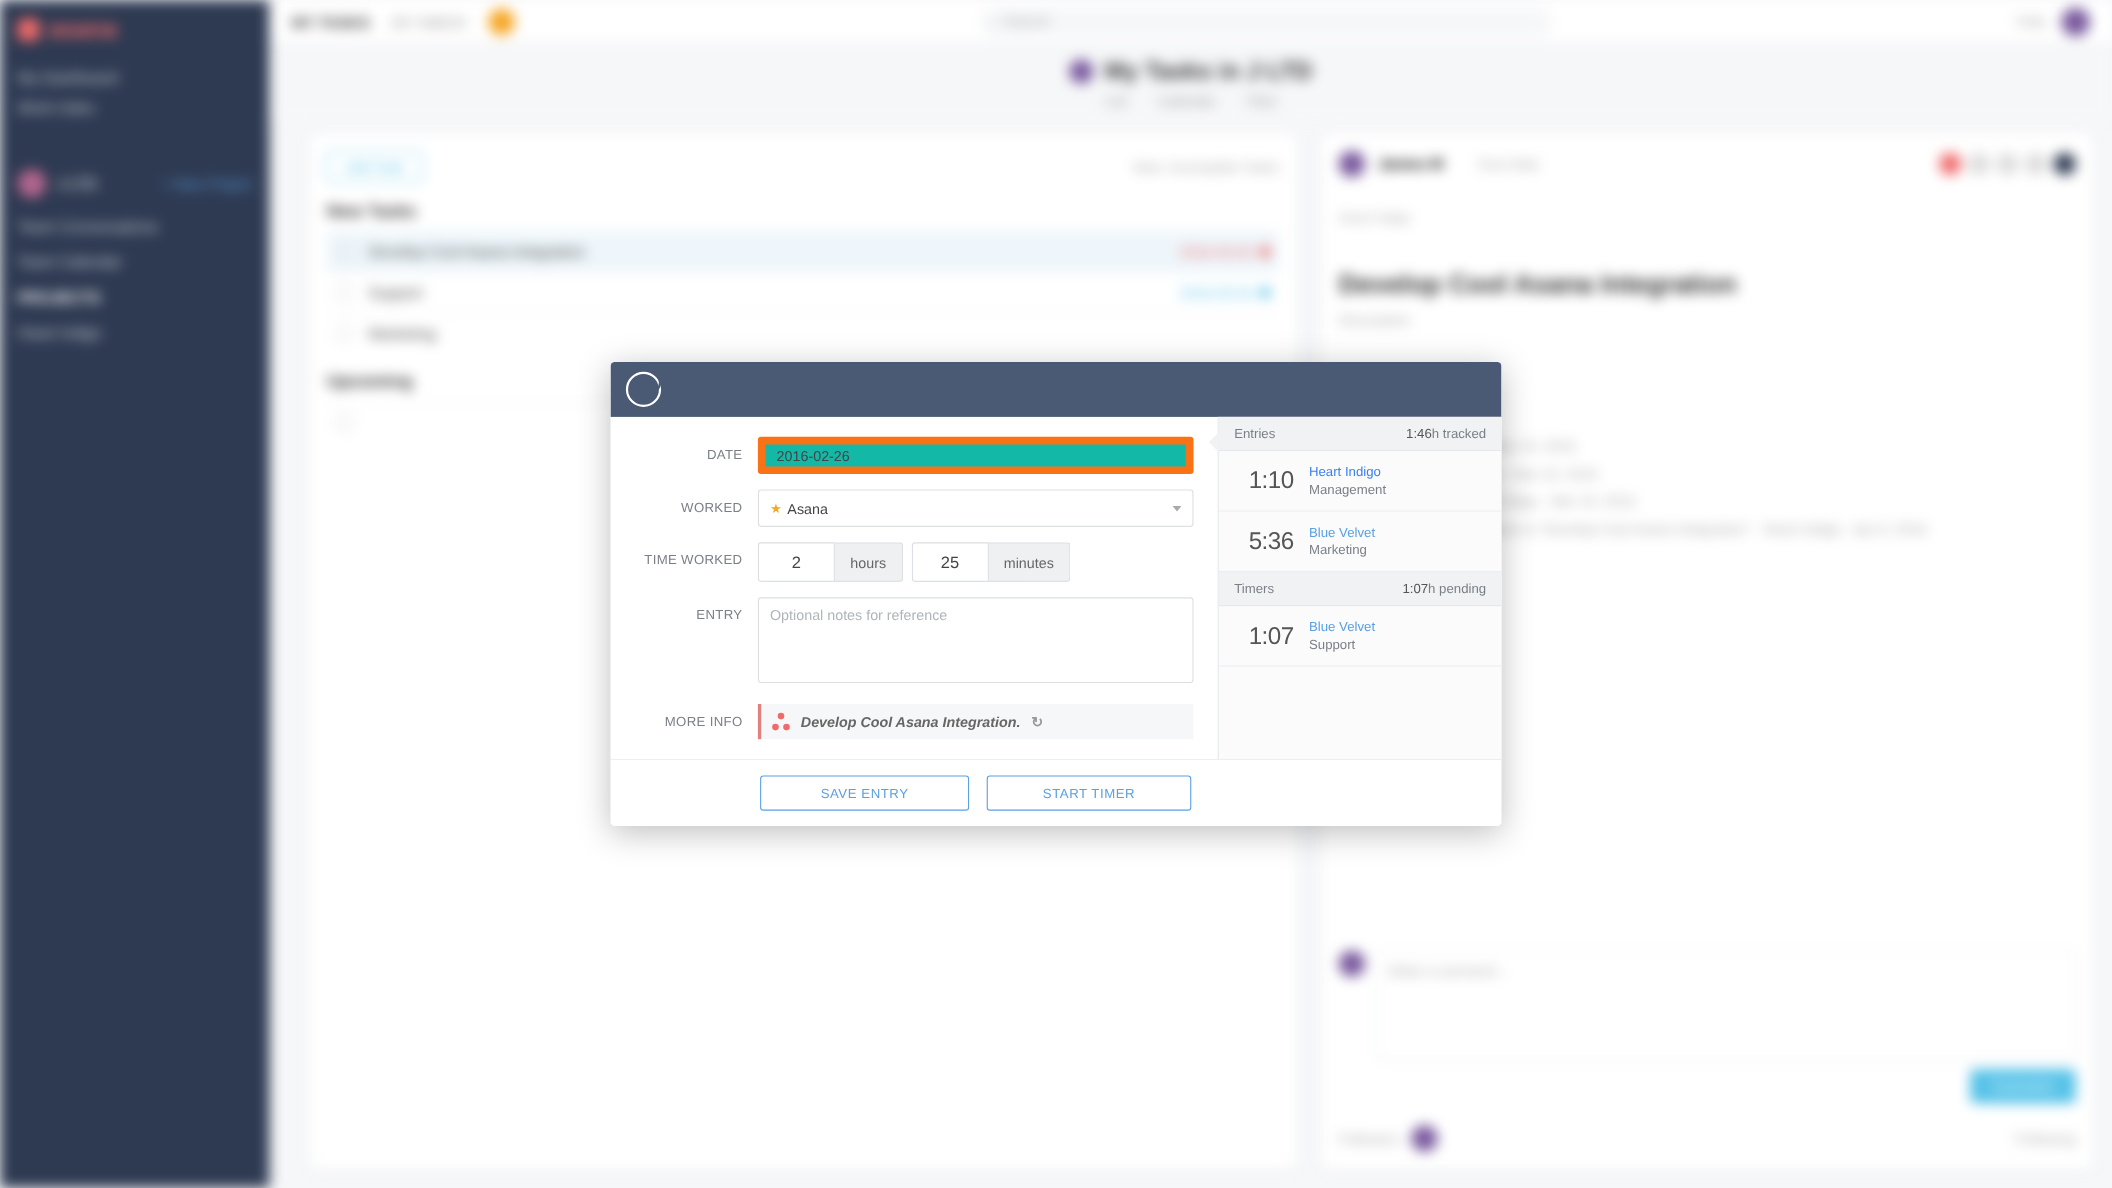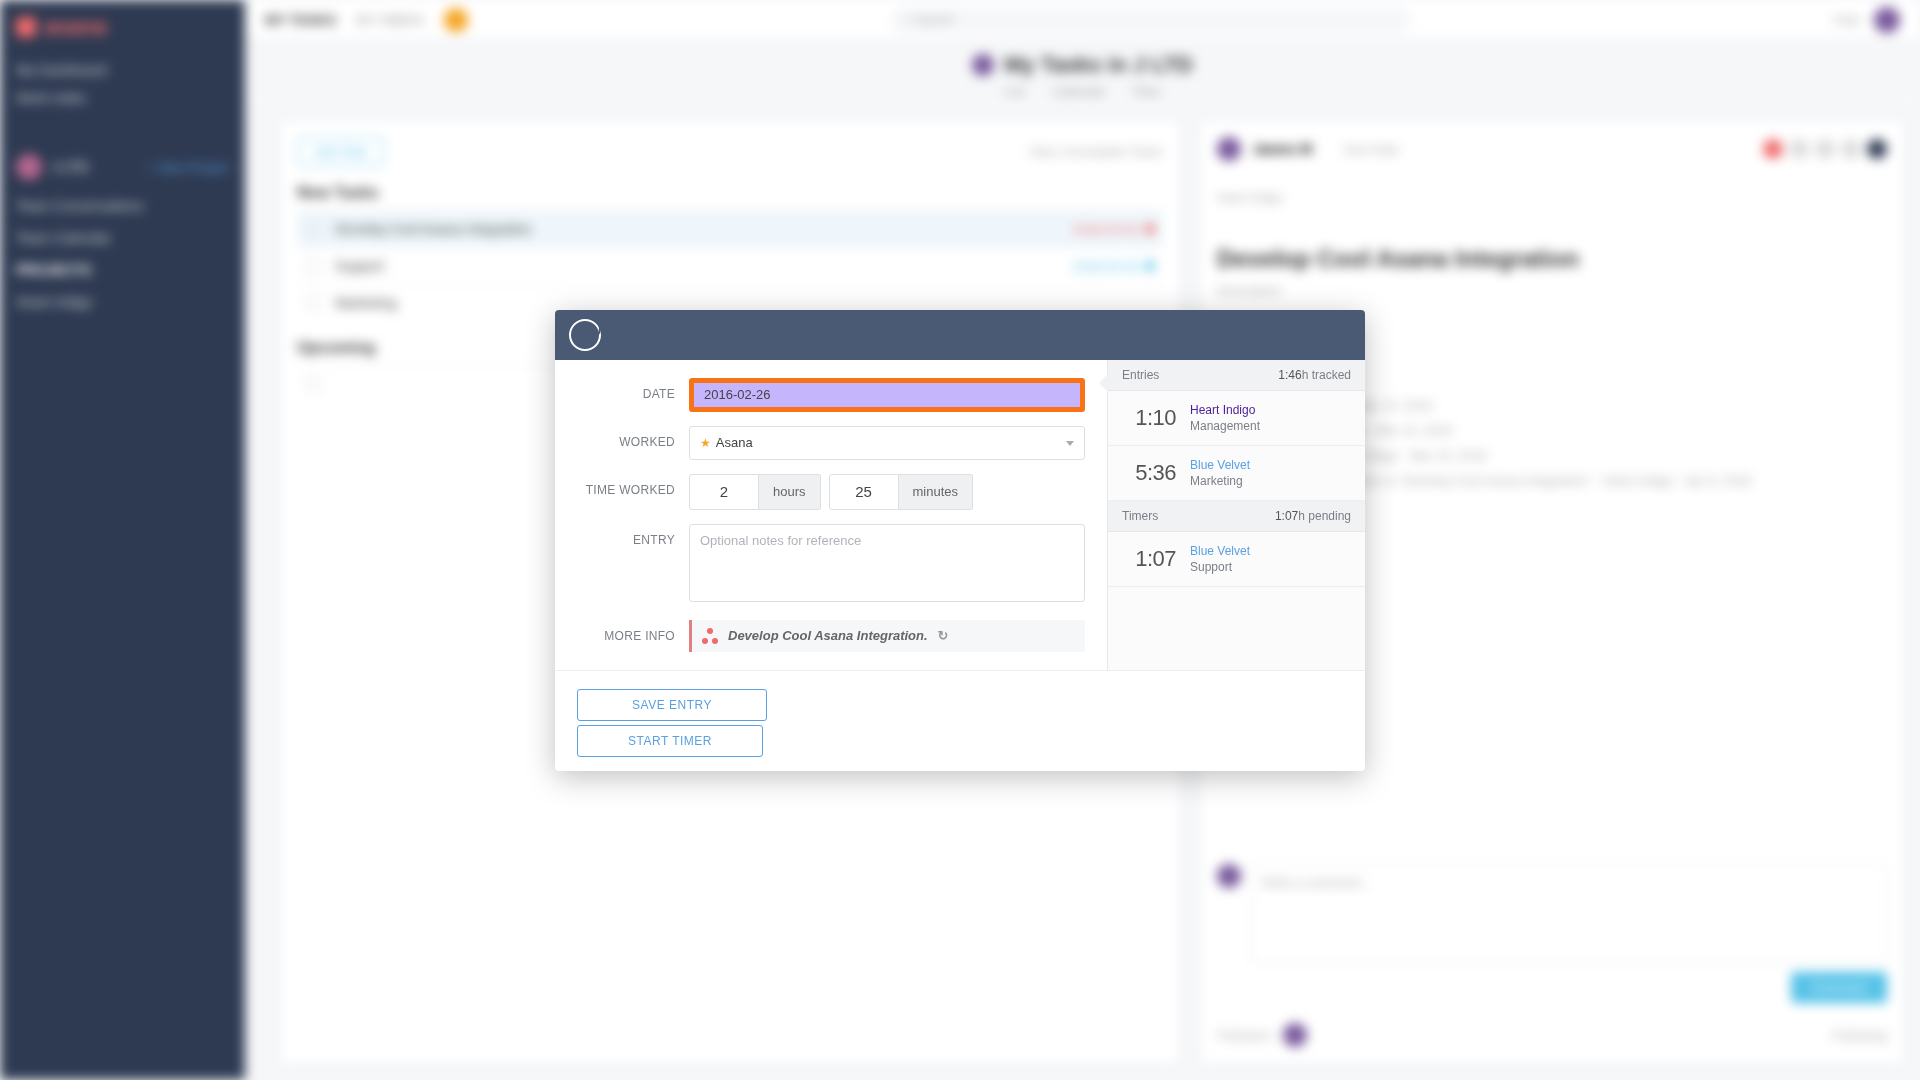--- a/index.html
+++ b/index.html
@@ -72,49 +72,49 @@
 .modal-header-icon { width: 32px; height: 32px; border: 2px solid #fff; border-radius: 50%; position: relative; }
 .modal-header-icon::after { content: ''; position: absolute; top: -2px; right: -2px; width: 16px; height: 16px; border: 2px solid #4a5a74; border-top-color: transparent; border-left-color: transparent; border-radius: 50%; }
 .modal-body { display: flex; }
 .form-col { flex: 1; padding: 18px 22px; display: flex; flex-direction: column; gap: 14px; }
 .side-col { width: 258px; border-left: 1px solid #e6e8eb; background: #fbfbfc; display: flex; flex-direction: column; }
 .side-pointer { position: absolute; width: 0; height: 0; border-top: 9px solid transparent; border-bottom: 9px solid transparent; border-right: 9px solid #f1f2f4; margin-left: -9px; margin-top: 14px; }
 
 .form-row { display: flex; align-items: flex-start; gap: 14px; }
 .form-label { width: 98px; text-align: right; color: #7a7f87; font-size: 12px; font-weight: 500; padding-top: 9px; letter-spacing: 0.3px; }
 .form-field { flex: 1; }
-.input { width: 100%; height: 34px; border: 5px solid #f97316; border-radius: 3px; padding: 0 10px; font-size: 13px; color: #444; background: #c4b5fd; }
+.input { width: 100%; height: 34px; border: 7px solid #f97316; border-radius: 3px; padding: 0 10px; font-size: 13px; color: #444; background: #14b8a6; }
 .select { width: 100%; height: 34px; border: 1px solid #dcdfe4; border-radius: 3px; padding: 0 10px; font-size: 13px; color: #444; background: #fff; display: flex; align-items: center; position: relative; cursor: pointer; }
 .select::after { content: ''; position: absolute; right: 10px; top: 14px; width: 0; height: 0; border-left: 4px solid transparent; border-right: 4px solid transparent; border-top: 5px solid #aaa; }
 .star { color: #f5a623; margin-right: 5px; font-size: 12px; }
 .time-group { display: flex; gap: 0; }
 .time-input { width: 70px; height: 36px; border: 1px solid #dcdfe4; border-radius: 3px 0 0 3px; text-align: center; font-size: 15px; color: #444; }
 .time-unit { height: 36px; padding: 0 14px; display: flex; align-items: center; background: #eef0f2; border: 1px solid #dcdfe4; border-left: none; border-radius: 0 3px 3px 0; font-size: 13px; color: #666; margin-right: 8px; }
 .textarea { width: 100%; height: 78px; border: 1px solid #dcdfe4; border-radius: 3px; padding: 8px 10px; font-size: 13px; color: #444; resize: none; font-family: inherit; }
 .textarea::placeholder { color: #b0b4ba; }
 .moreinfo-box { flex: 1; background: #f6f7f9; border-left: 3px solid #e08080; padding: 8px 10px; display: flex; align-items: center; gap: 10px; font-size: 13px; font-weight: bold; }
 .asana-icon { width: 16px; height: 16px; position: relative; }
 .asana-icon span { position: absolute; width: 6px; height: 6px; background: #f06a6a; border-radius: 50%; }
 .asana-icon span:nth-child(1) { top: 0; left: 5px; }
 .asana-icon span:nth-child(2) { bottom: 0; left: 0; }
 .asana-icon span:nth-child(3) { bottom: 0; right: 0; }
 .moreinfo-text { font-style: italic; color: #666; }
 .refresh-icon { color: #999; font-size: 13px; cursor: pointer; }
 
-.modal-footer { border-top: 1px solid #eceef0; padding: 14px 22px; display: flex; gap: 4px; flex-direction: column; }
+.modal-footer { border-top: 1px solid #eceef0; padding: 14px 22px; display: flex; gap: 16px; }
 .modal-footer .spacer { width: 98px; }
 .btn { height: 32px; padding: 0 22px; border: 1px solid #5aa0e2; color: #5aa0e2; background: #fff; border-radius: 3px; font-size: 12px; font-weight: 500; letter-spacing: 0.5px; cursor: pointer; display: flex; align-items: center; justify-content: center; }
 
 .side-section-head { display: flex; justify-content: space-between; padding: 8px 14px; font-size: 12px; color: #7a7f87; background: #f1f2f4; border-bottom: 1px solid #e6e8eb; }
 .side-section-head .right { color: #7a7f87; }
 .side-section-head .right .hl { color: #555; }
 .entry { display: flex; align-items: center; padding: 12px 14px; gap: 14px; border-bottom: 1px solid #eceef0; }
 .entry .time { font-size: 22px; color: #555; font-weight: 300; width: 54px; text-align: right; letter-spacing: -0.5px; }
 .entry .meta { display: flex; flex-direction: column; gap: 2px; }
-.entry .client { color: #4c1d95; font-size: 12px; }
+.entry .client { color: #3b82f6; font-size: 12px; }
 .entry .client.blue { color: #5aa0e2; }
 .entry .project { color: #7a7f87; font-size: 12px; }
 </style>
 </head>
 <body>
 
 <div class="bg">
   <div class="sidebar">
     <div class="sidebar-logo">
       <div class="logo-icon"></div>

